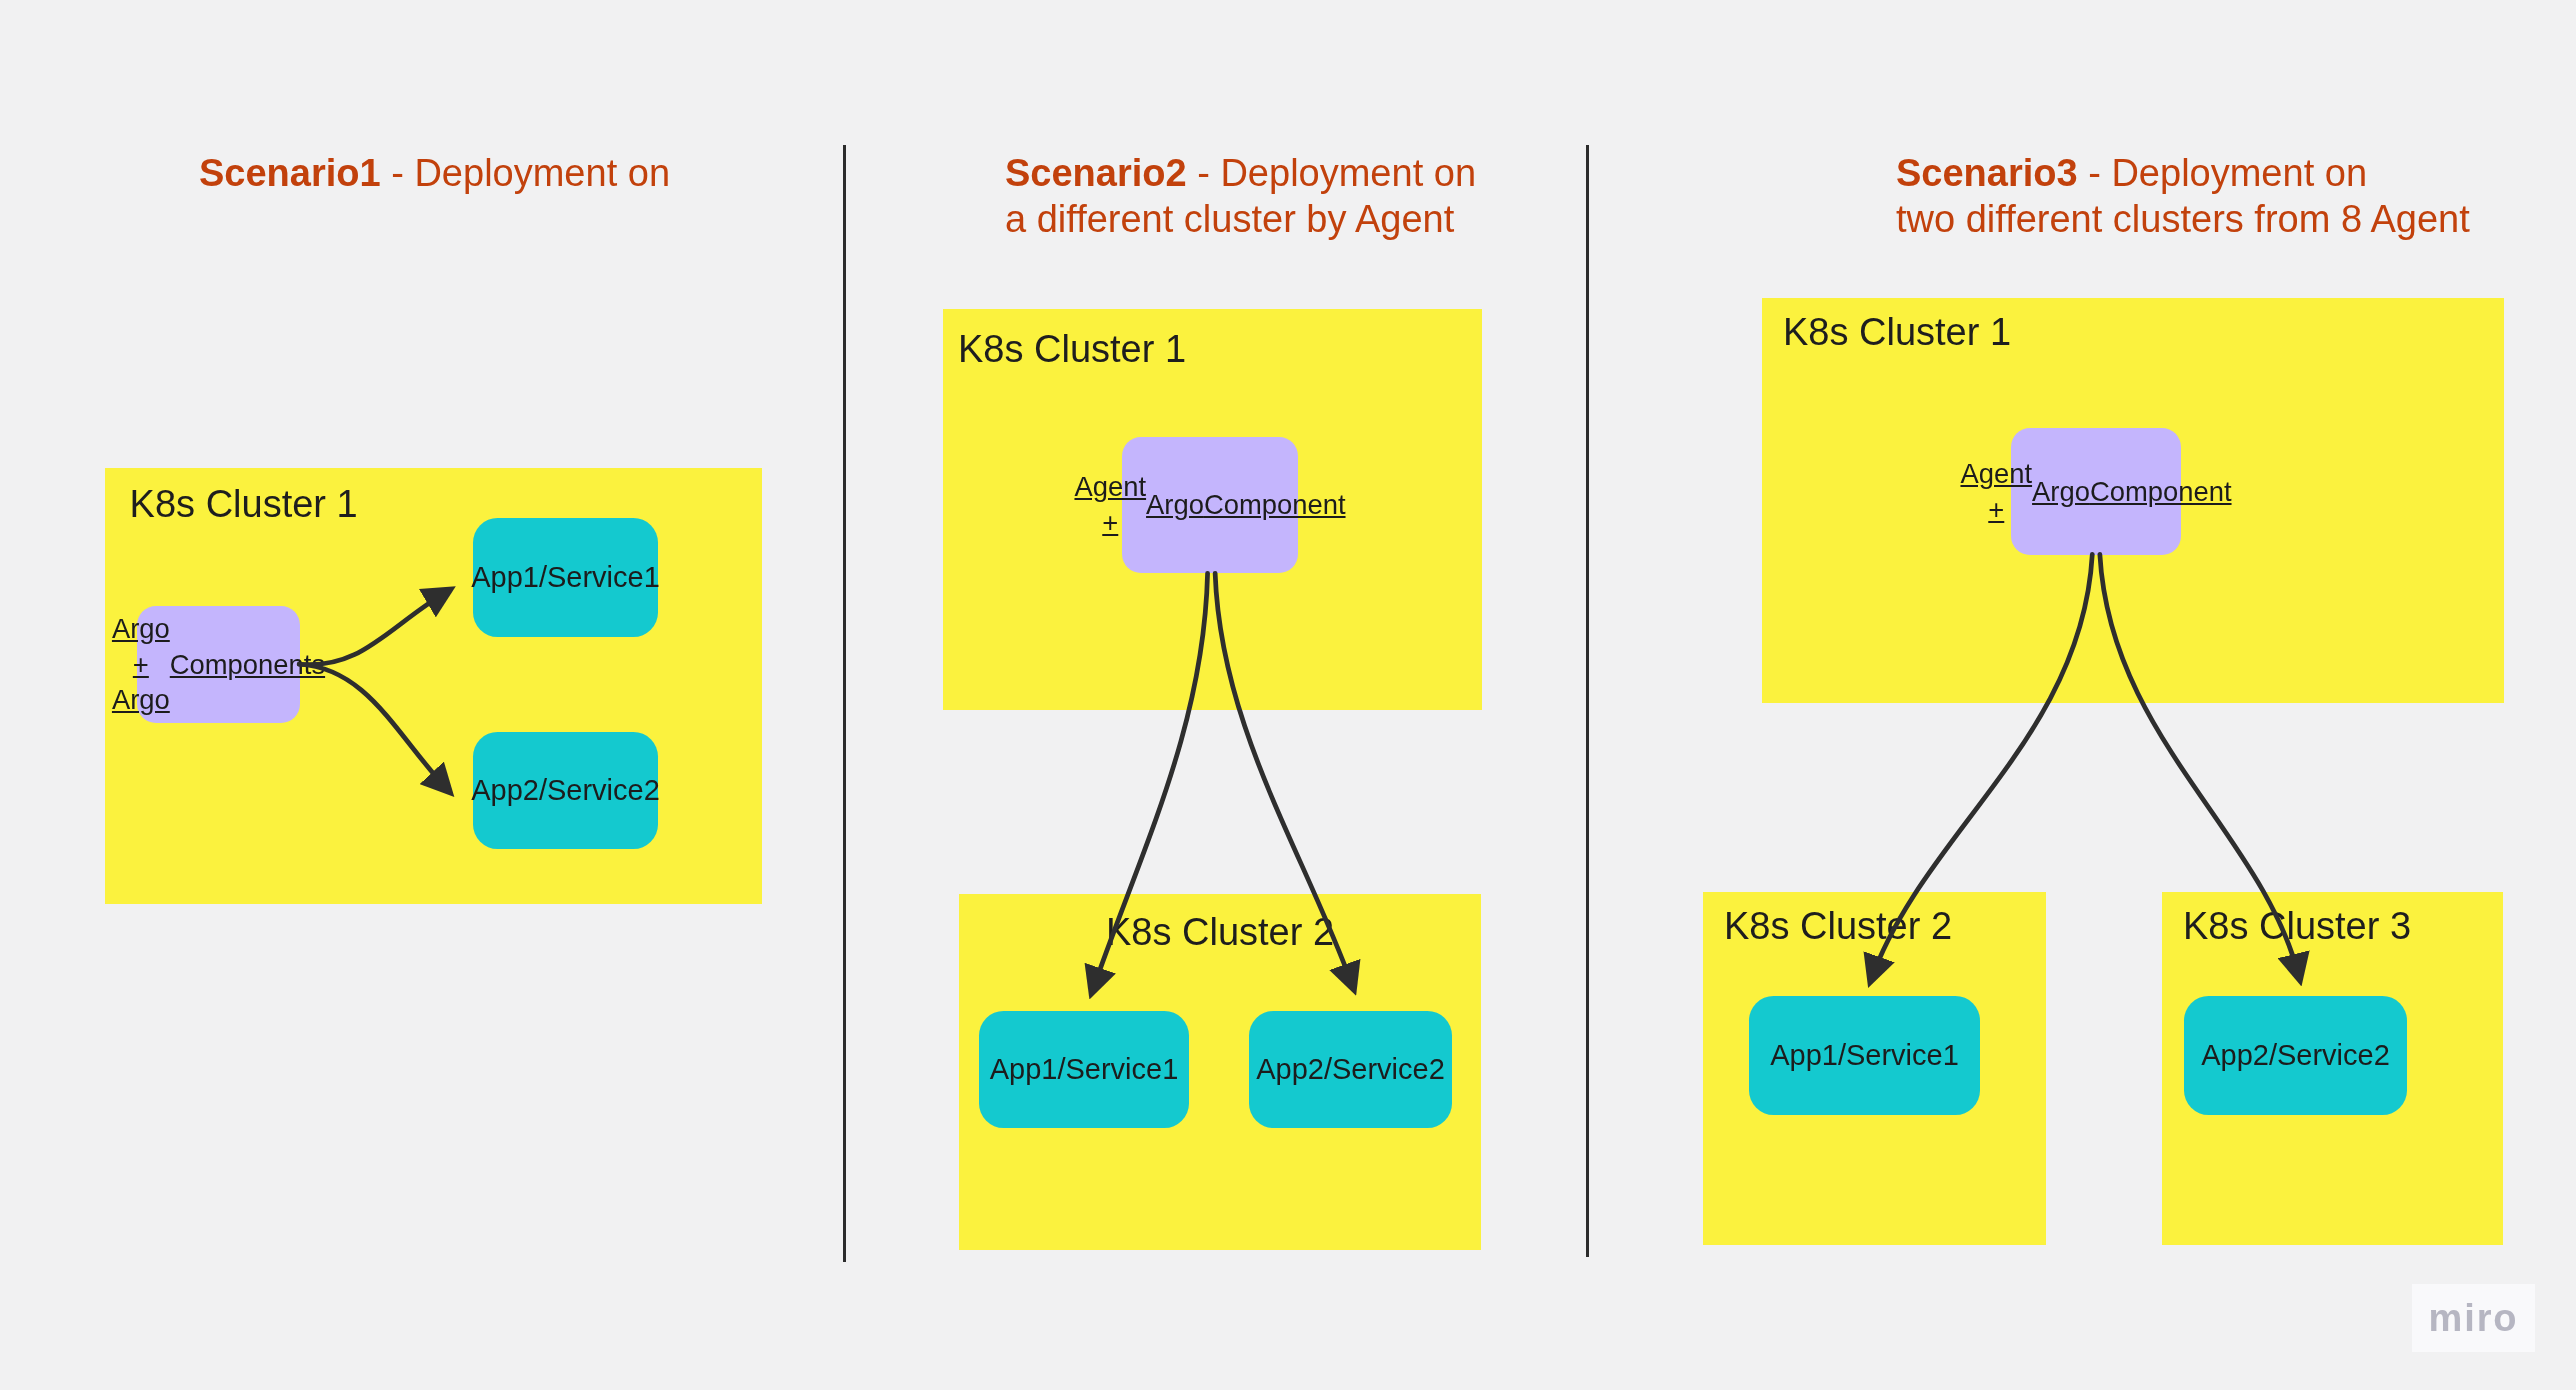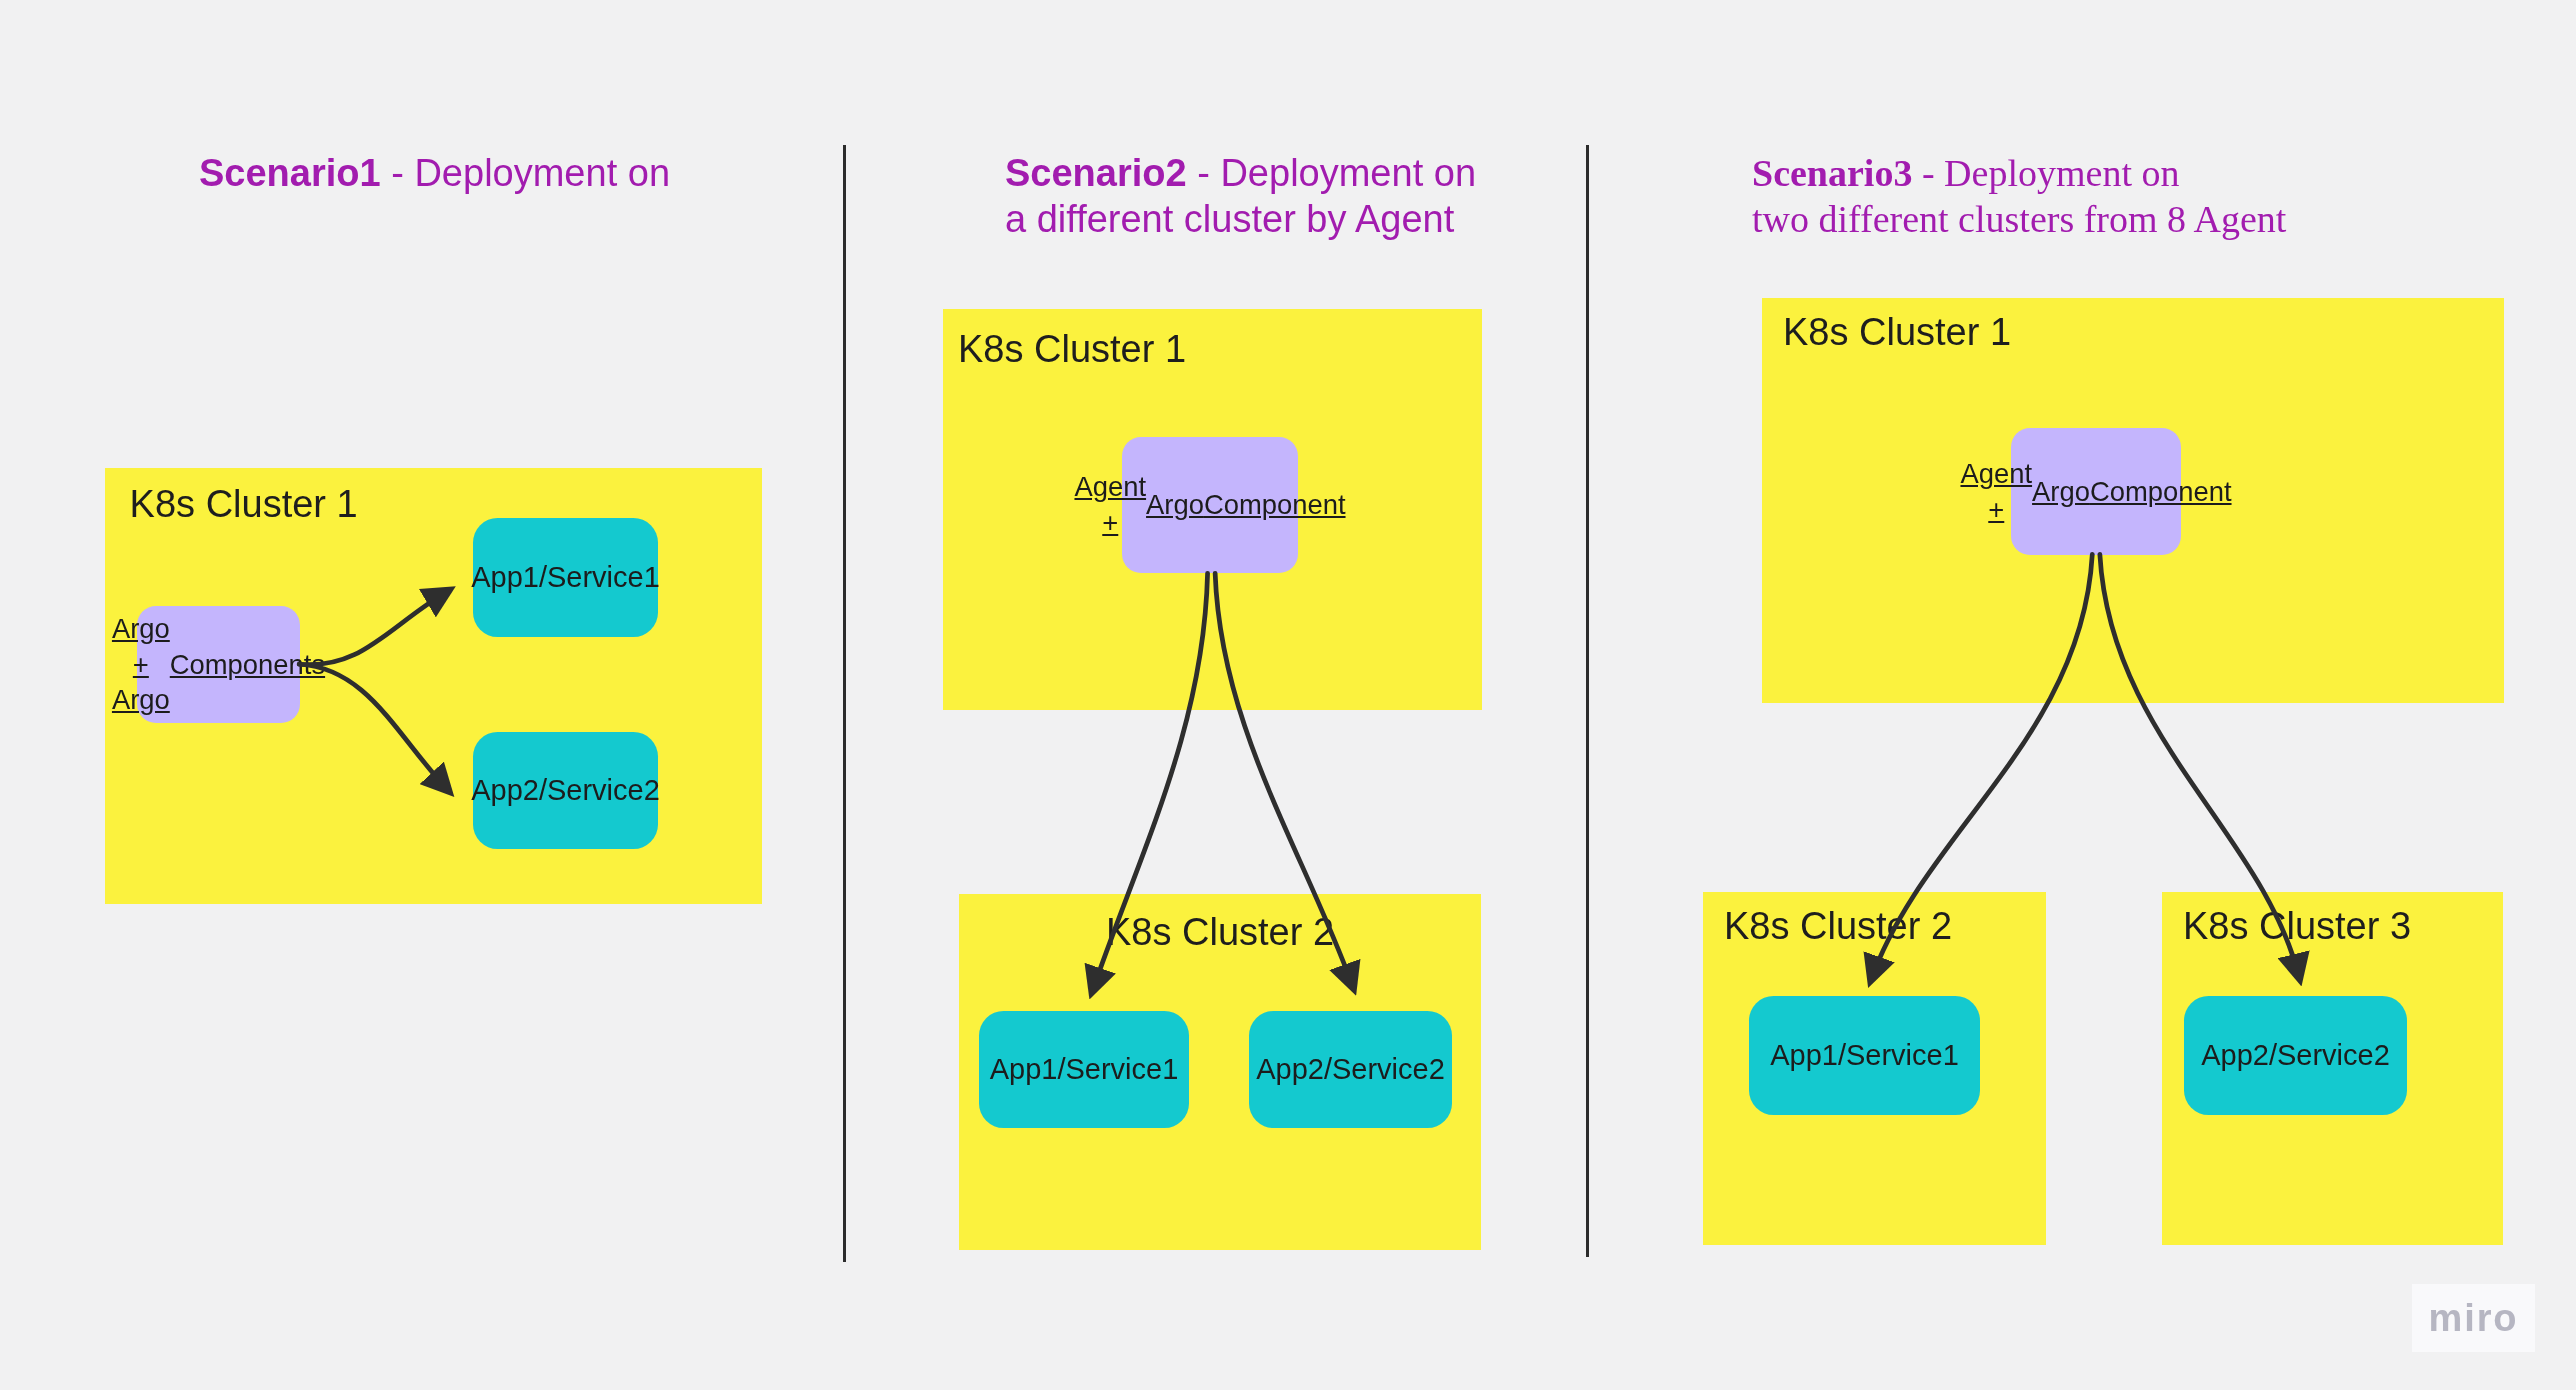--- a/index.html
+++ b/index.html
@@ -8,21 +8,21 @@
     width:2576px;height:1390px;
     background:#f1f1f2;
     font-family:"Liberation Sans", sans-serif;
     color:#1e1e1e;
     overflow:hidden;
   }
   .scenario-title{
     position:absolute;
     font-size:38px;
     line-height:1.2;
-    color:#a21caf;
+    color:#c2410c;
     white-space:nowrap;
   }
   .scenario-title b{font-weight:bold;}
   .divider{
     position:absolute;
     width:2.8px;
     background:#2c2c2c;
   }
   .yellow-box{
     position:absolute;
@@ -94,21 +94,21 @@
 
   <div class="scenario-title" style="left:199px;top:151px;">
     <span><b>Scenario1</b><span> - Deployment on</span></span>
   </div>
 
   <div class="scenario-title" style="left:1005px;top:151px;">
     <span><b>Scenario2</b><span> - Deployment on</span></span>
     <div>a different cluster by Agent</div>
   </div>
 
-  <div class="scenario-title" style="left:1752px;top:151px;font-family:Liberation Serif, serif;">
+  <div class="scenario-title" style="left:1896px;top:151px;">
     <span><b>Scenario3</b><span> - Deployment on</span></span>
     <div>two different clusters from 8 Agent</div>
   </div>
 
   <div class="divider" style="left:843px;top:145px;height:1117px;"></div>
   <div class="divider" style="left:1586px;top:145px;height:1112px;"></div>
 
   <div class="yellow-box" style="left:105px;top:468px;width:657px;height:436px;">
     <div class="cluster-label" style="left:24.6px;top:15px;">K8s Cluster 1</div>
   </div>

